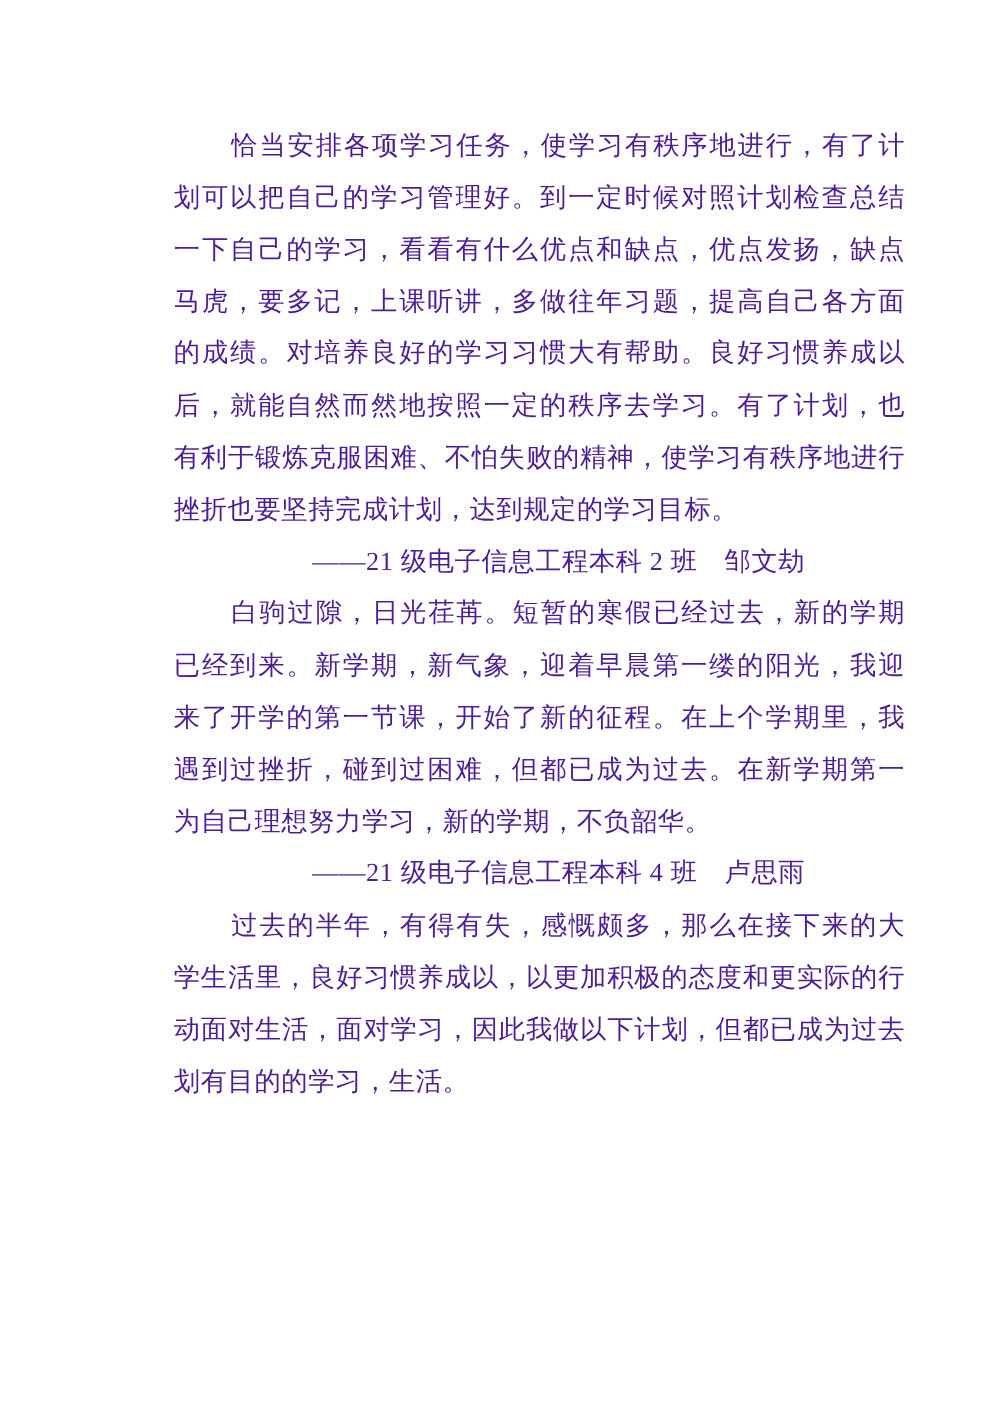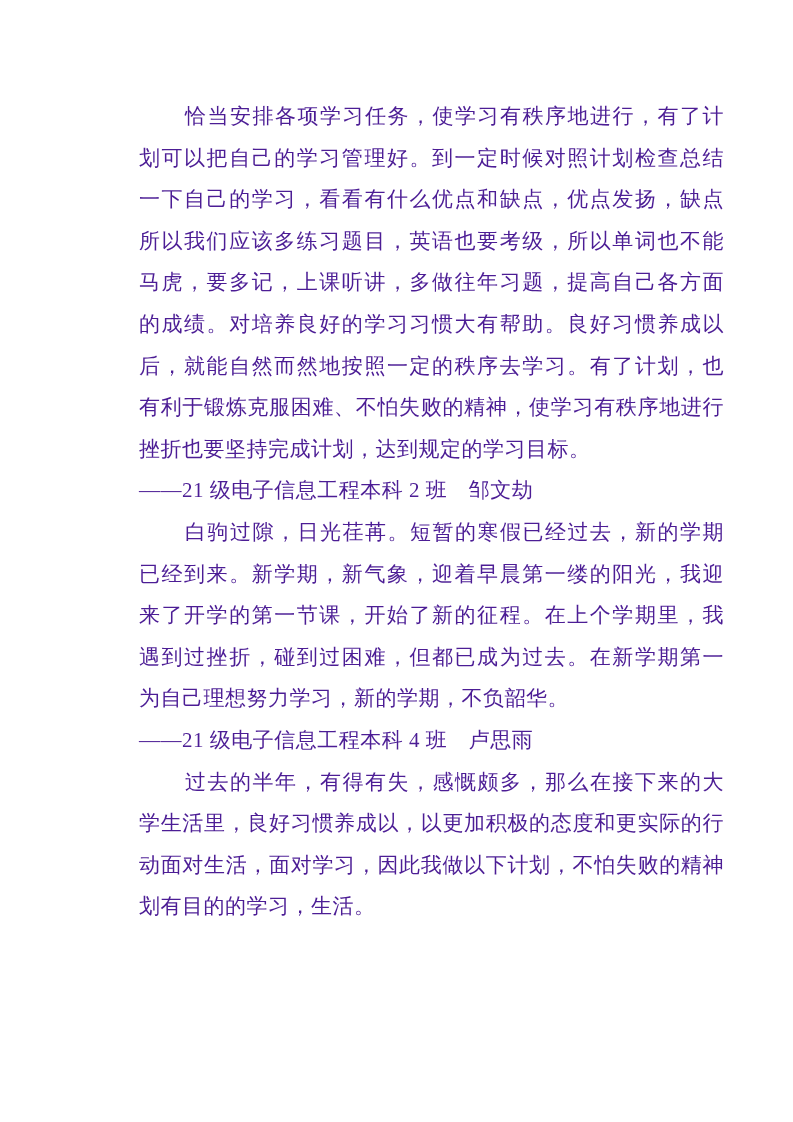--- a/index.html
+++ b/index.html
@@ -34,49 +34,48 @@
     white-space: normal;
     text-align: justify;
     text-align-last: justify;
     -moz-text-align-last: justify;
   }
   .indent {
     text-indent: 46px;
   }
   .attribution {
     width: 616px; 
-    text-align: left;
+    text-align: center;
     white-space: pre;
   }
 </style>
 </head>
 <body>
 
 <div class="page">
   <div class="content">
 
     <div class="line just indent">恰当安排各项学习任务，使学习有秩序地进行，有了计</div>
     <div class="line just">划可以把自己的学习管理好。到一定时候对照计划检查总结</div>
     <div class="line just">一下自己的学习，看看有什么优点和缺点，优点发扬，缺点</div>
-    <div class="line just">所以我们应该多练习题目，英语也要考级，所以单词也不能</div>
     <div class="line just">马虎，要多记，上课听讲，多做往年习题，提高自己各方面</div>
     <div class="line just">的成绩。对培养良好的学习习惯大有帮助。良好习惯养成以</div>
     <div class="line just">后，就能自然而然地按照一定的秩序去学习。有了计划，也</div>
     <div class="line just">有利于锻炼克服困难、不怕失败的精神，使学习有秩序地进行</div>
     <div class="line">挫折也要坚持完成计划，达到规定的学习目标。</div>
 
     <div class="line attribution">——21 级电子信息工程本科 2 班　邹文劫</div>
 
     <div class="line just indent">白驹过隙，日光荏苒。短暂的寒假已经过去，新的学期</div>
     <div class="line just">已经到来。新学期，新气象，迎着早晨第一缕的阳光，我迎</div>
     <div class="line just">来了开学的第一节课，开始了新的征程。在上个学期里，我</div>
     <div class="line just">遇到过挫折，碰到过困难，但都已成为过去。在新学期第一</div>
     <div class="line">为自己理想努力学习，新的学期，不负韶华。</div>
 
     <div class="line attribution">——21 级电子信息工程本科 4 班　卢思雨</div>
 
     <div class="line just indent">过去的半年，有得有失，感慨颇多，那么在接下来的大</div>
     <div class="line just">学生活里，良好习惯养成以，以更加积极的态度和更实际的行</div>
-    <div class="line just">动面对生活，面对学习，因此我做以下计划，不怕失败的精神</div>
+    <div class="line just">动面对生活，面对学习，因此我做以下计划，但都已成为过去</div>
     <div class="line">划有目的的学习，生活。</div>
 
   </div>
 </div>
 
 </body></html>

